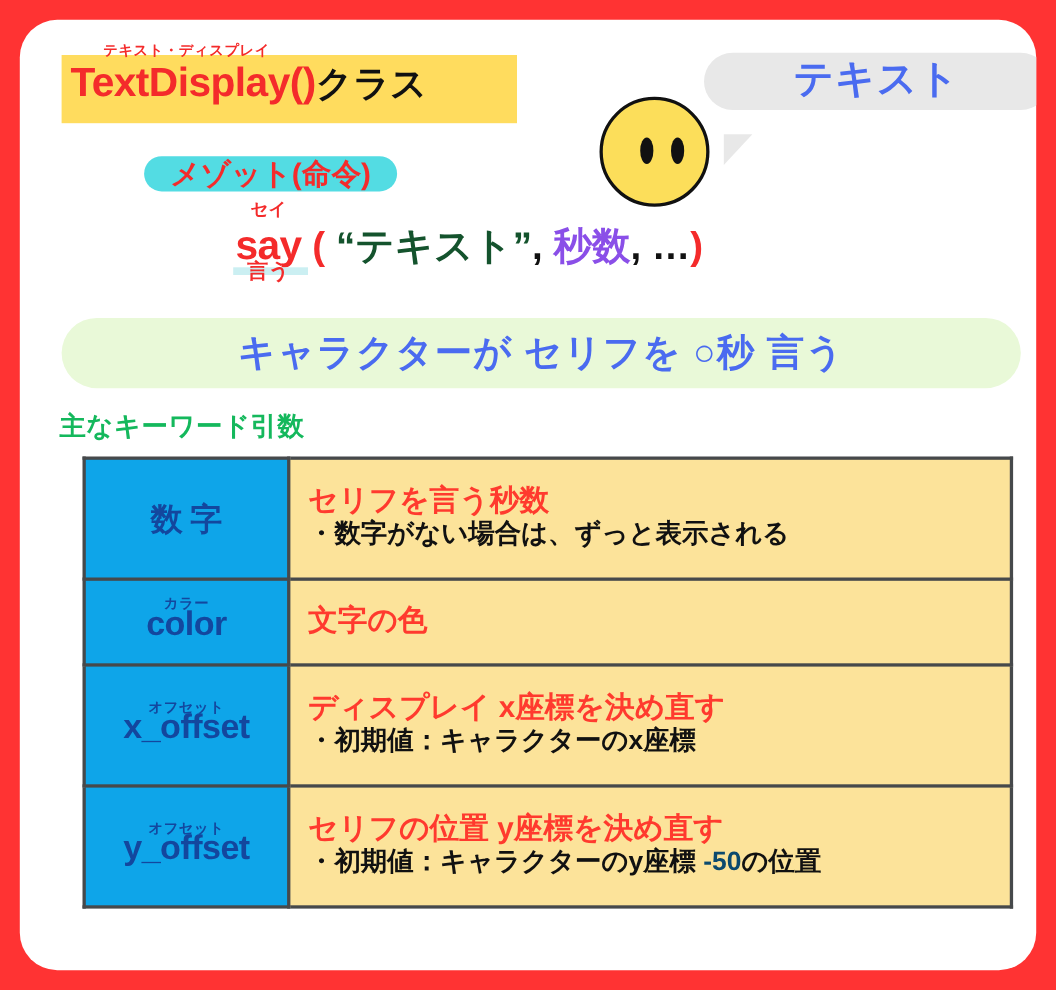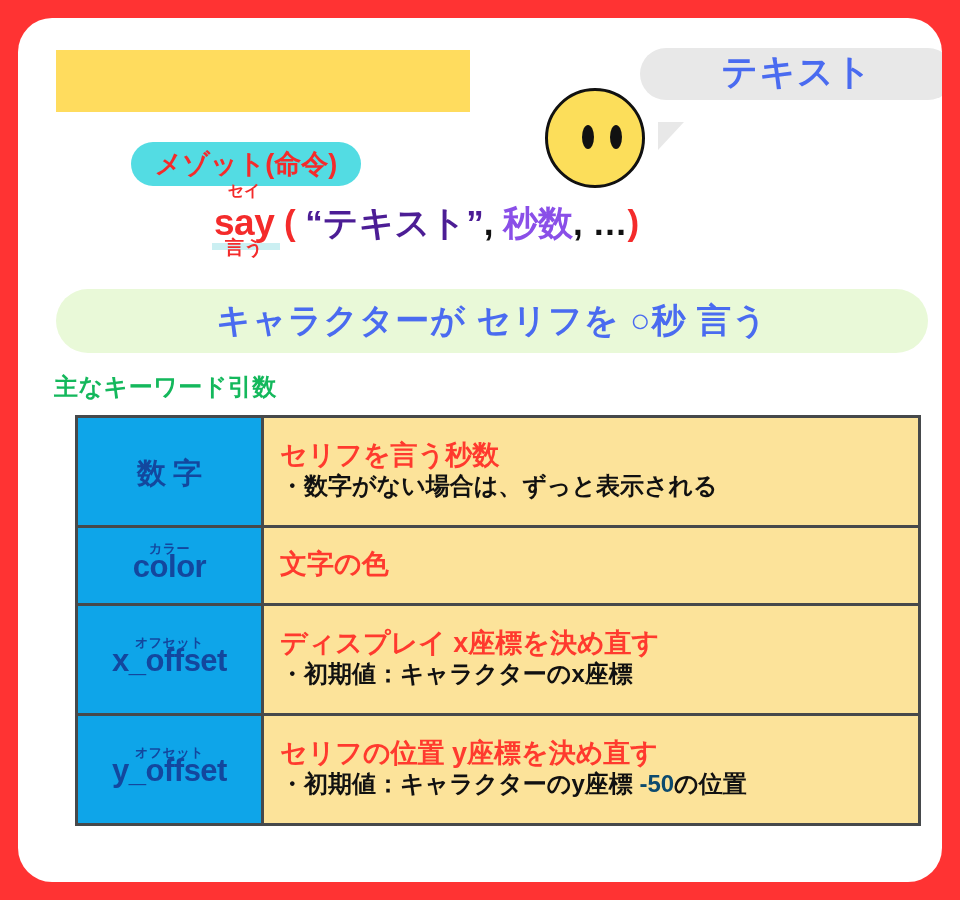--- a/index.html
+++ b/index.html
@@ -54,21 +54,21 @@
   }
   .red { color: #F42B2B; }
   #class-title .kurasu {
     font-size: 33px; font-weight: bold; color: #111111;
   }
 
   
   #method-pill {
     position: absolute;
     left: 113px; top: 124px;
-    width: 230px; height: 44px;
+    width: 230px; height: 32px;
     background: #53DCE3;
     border-radius: 22px;
     display: flex; align-items: center; justify-content: center;
   }
   #method-pill span {
     font-size: 27px; font-weight: bold; color: #F42B2B;
   }
 
   
   #say-line {
@@ -92,21 +92,21 @@
     height: 7px; background: #CBEFF2;
   }
   #say-word .say-sub {
     position: absolute;
     left: 50%; transform: translateX(-50%);
     top: 34px;
     font-size: 19px; font-weight: bold; color: #F42B2B;
     white-space: nowrap;
   }
   .paren { color: #F42B2B; }
-  .quoted { color: #4c1d95; }
+  .quoted { color: #14532d; }
   .byousu { color: #8A4FE8; }
   .comma { color: #111111; }
 
   
   #bubble {
     position: absolute;
     left: 622px; top: 30px;
     width: 314px; height: 52px;
     background: #E8E8E8;
     border-radius: 26px;
@@ -216,20 +216,26 @@
   .row-h1 { height: 110px; }
   .row-h2 { height: 78px; }
 </style>
 </head>
 <body>
 
 <div id="slide">
   <div id="card">
 
     <div id="class-box"></div>
+    <div id="class-title">
+      <span class="ruby-wrap">
+        <span class="ruby-top">テキスト・ディスプレイ</span>
+        <span class="big-latin red">TextDisplay(</span>
+      </span><span class="big-latin red">)</span><span class="kurasu">クラス</span>
+    </div>
 
     <div id="method-pill">
       <span>メゾット(命令)</span>
     </div>
 
     <div id="say-line">
       <span id="say-word" class="ruby-wrap">
         <span class="ruby-top">セイ</span>
         <span class="say-txt">say</span>
         <span class="say-underline"></span>

